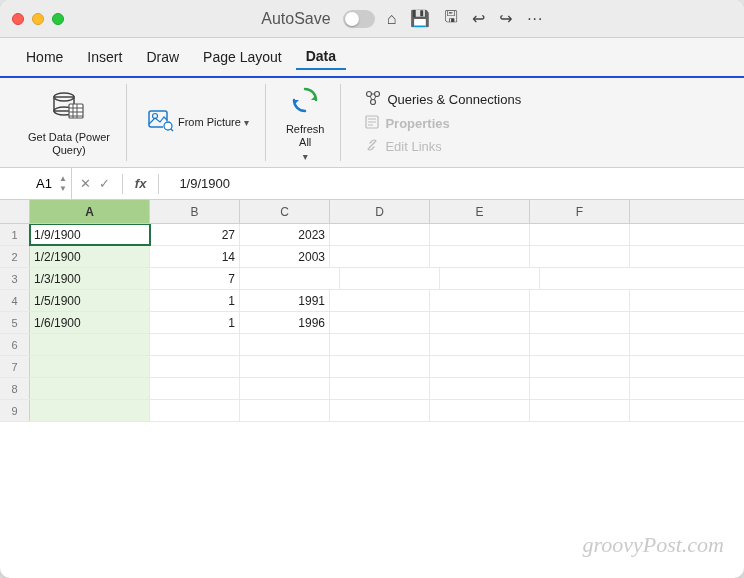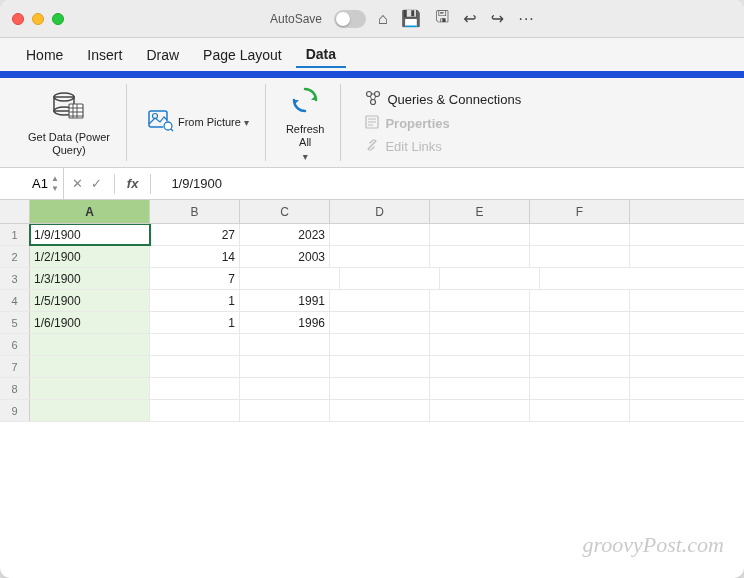--- a/index.html
+++ b/index.html
@@ -38,21 +38,21 @@
     .tl-yellow { background: #ffbd2e; border: 0.5px solid #dea123; }
     .tl-green { background: #28c940; border: 0.5px solid #1aab29; }
     .title-bar-center {
       flex: 1;
       display: flex;
       align-items: center;
       justify-content: center;
       gap: 12px;
     }
     .autosave-label {
-      font-size: 12px;
+      font-size: 16px;
       color: #555;
     }
     .toggle-switch {
       width: 32px; height: 18px;
       background: #ccc;
       border-radius: 9px;
       position: relative;
       display: inline-block;
     }
     .toggle-knob {
@@ -70,21 +70,21 @@
       font-size: 16px; color: #444; cursor: pointer;
     }
     
     .menu-bar {
       background: #f5f5f5;
       height: 40px;
       display: flex;
       align-items: center;
       padding: 0 16px;
       gap: 4px;
-      border-bottom: 7px solid #1d4ed8;
+      border-bottom: 2px solid #1d4ed8;
     }
     .menu-item {
       padding: 4px 10px;
       font-size: 14px;
       color: #222;
       cursor: pointer;
       border-radius: 4px;
       font-weight: 400;
     }
     .menu-item.active {
@@ -162,21 +162,21 @@
     
     .formula-bar {
       height: 32px;
       background: #ffffff;
       border-bottom: 1px solid #d0d0d0;
       display: flex;
       align-items: center;
       padding: 0 0 0 0;
     }
     .cell-ref {
-      width: 64px;
+      width: 72px;
       height: 100%;
       border-right: 1px solid #d0d0d0;
       display: flex;
       align-items: center;
       justify-content: center;
       font-size: 13px;
       font-weight: 500;
       position: relative;
       padding-left: 17px;
     }

